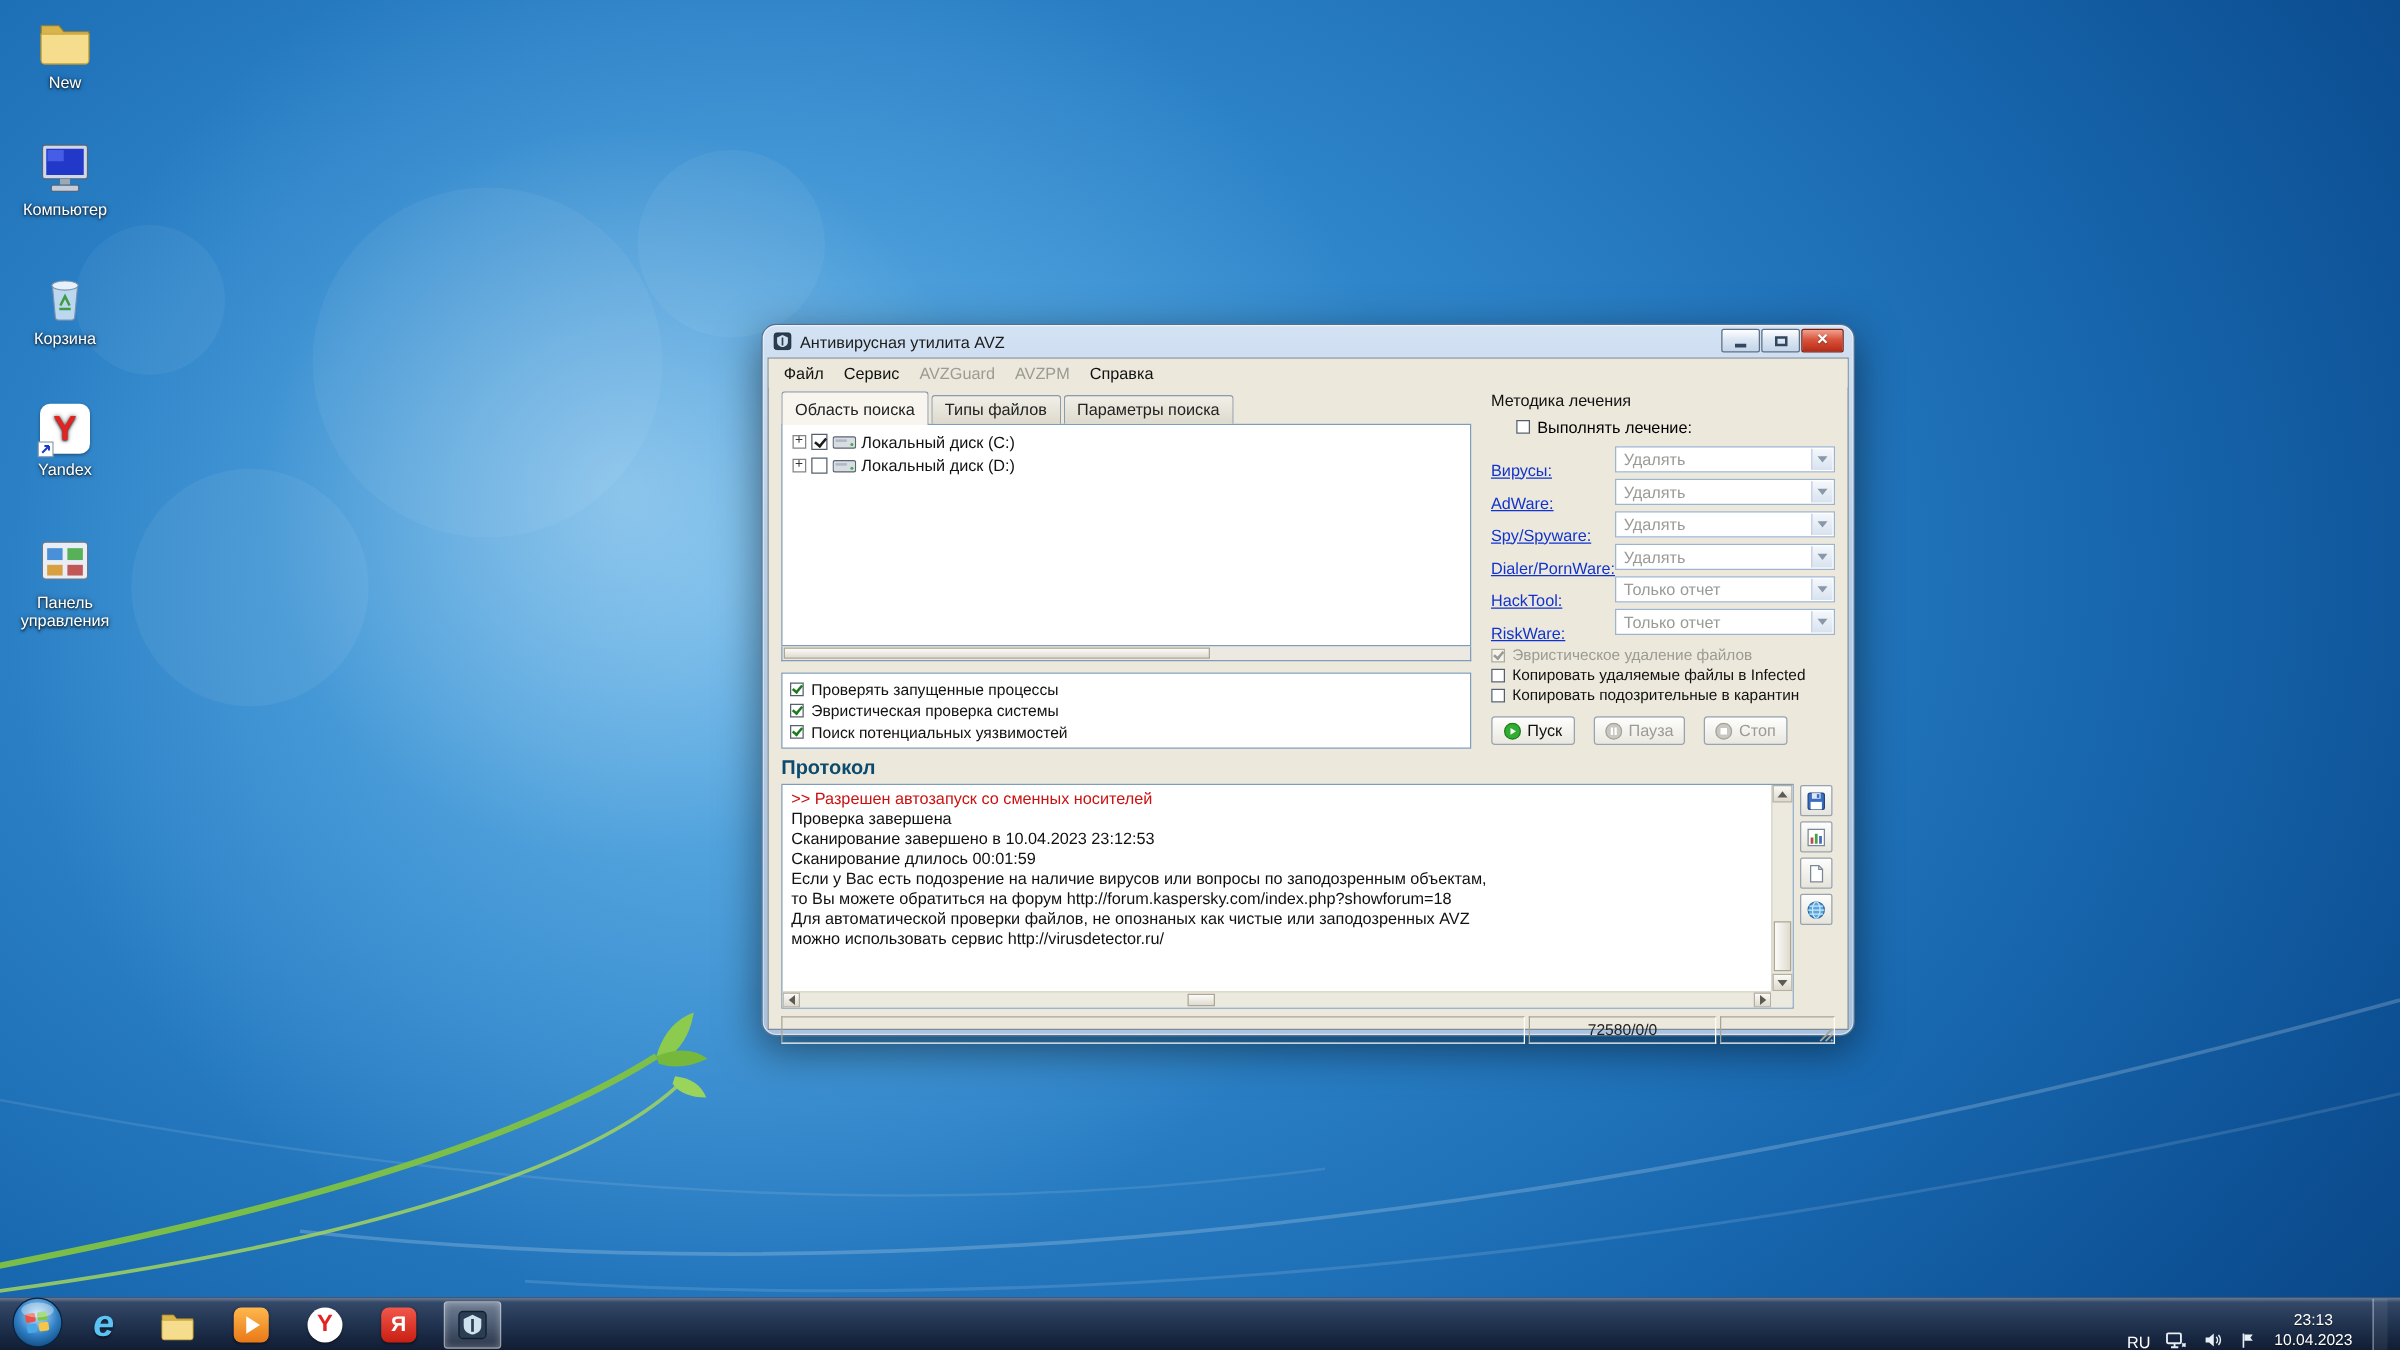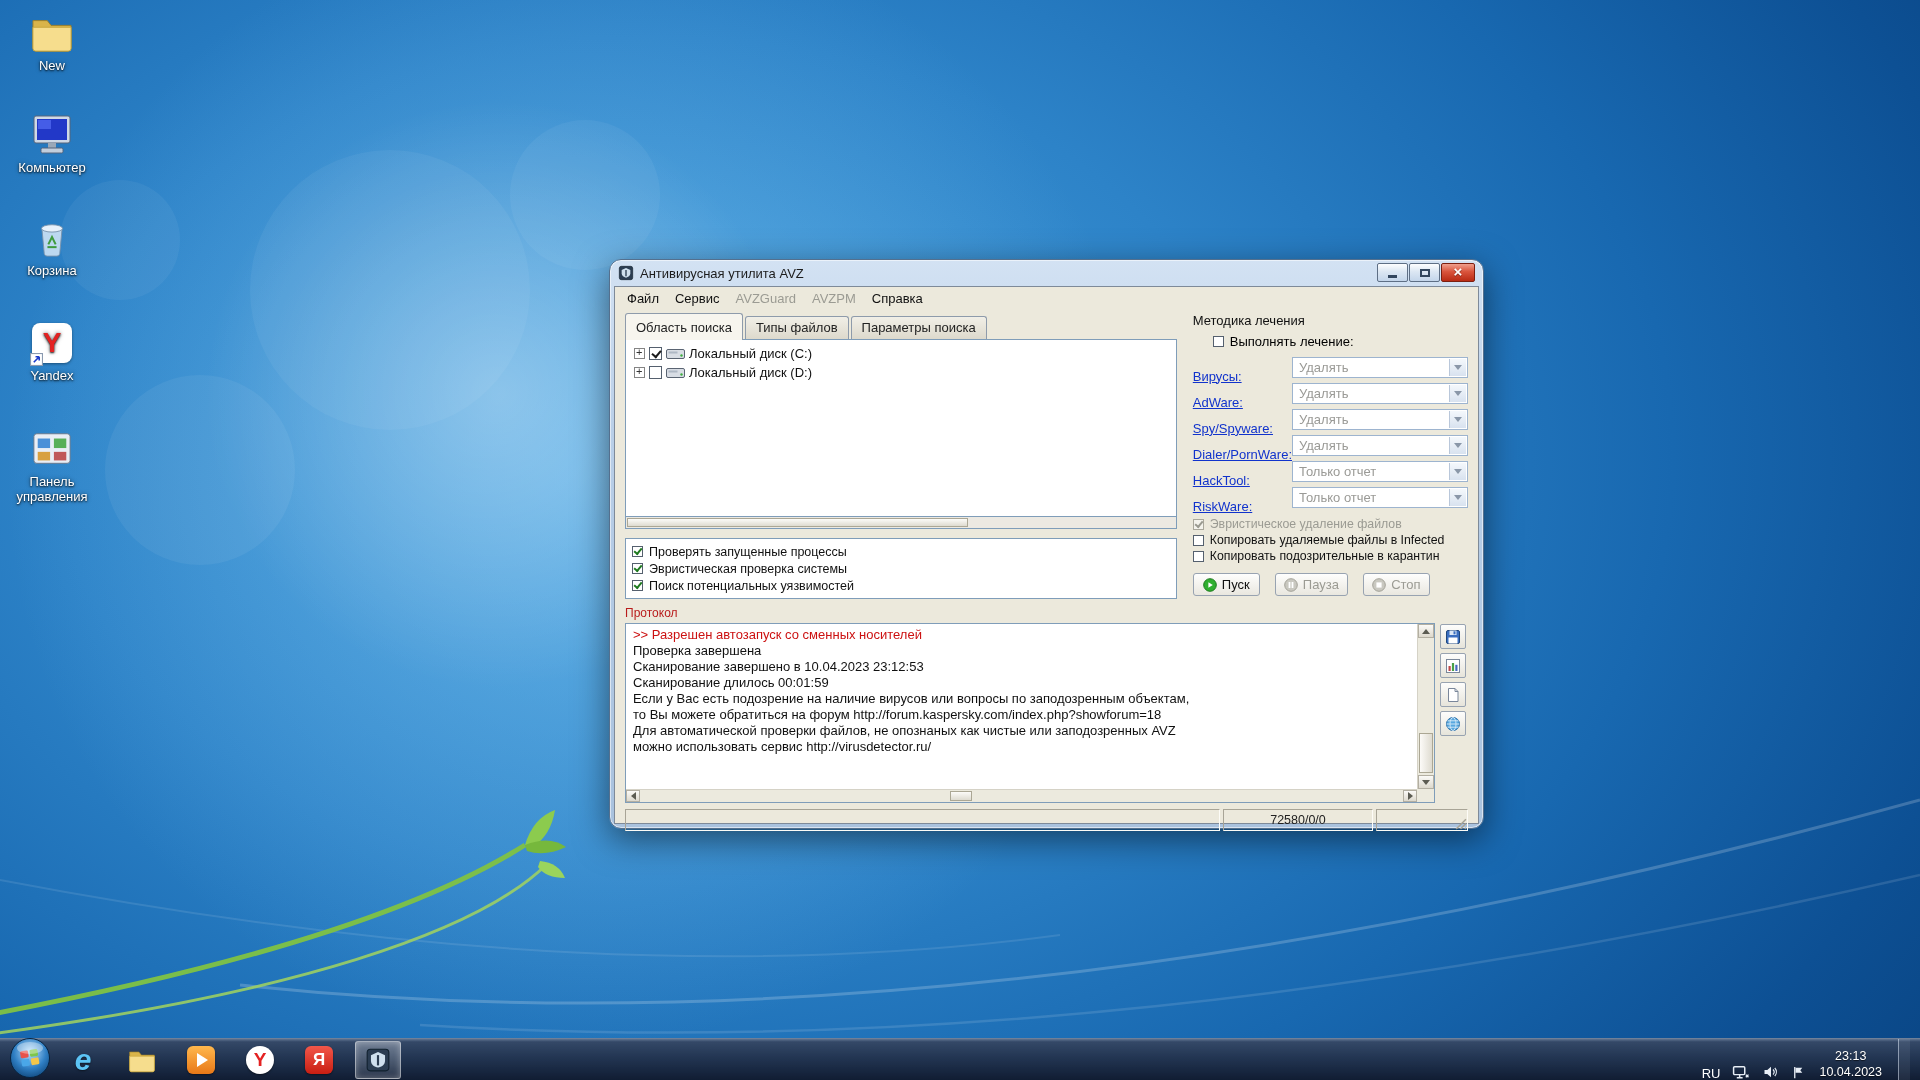--- a/index.html
+++ b/index.html
@@ -88,21 +88,21 @@
   .combo-btn::after { content:""; border-left:4px solid transparent; border-right:4px solid transparent; border-top:5px solid #8a97a8; }
   .treat-opts { margin-top:8px; }
   .treat-opts .opt-row { height:16px; font-size:12.3px; }
   .opt-row.gray { color:#9b9b93; }
   .btn-row { display:flex; gap:15px; margin-top:9px; }
   .btn { height:23px; min-width:67px; padding:0 8px; display:flex; align-items:center; justify-content:center; gap:5px;
     background:linear-gradient(#fefefd,#e9e7df); border:1px solid #98a3b1; border-radius:3px; font-size:13px; color:#111; }
   .btn.disabled { color:#9b9b93; }
 
   
-  .proto-label { font-size:12px; color:#b91c1c; margin:7px 0 3px 0; }
+  .proto-label { font-size:16px; color:#0c4a6e; margin:7px 0 3px 0;font-weight:bold; }
   .log-row { display:flex; }
   .log-box { flex:1; border:1px solid #7f9db9; background:#fff; height:180px; position:relative; overflow:hidden; }
   .log { position:absolute; inset:3px 20px 14px 7px; font-size:13px; line-height:16px; white-space:nowrap; color:#111; }
   .log-line.red { color:#cc1111; }
   .vscroll { position:absolute; top:0; right:0; bottom:13px; width:17px; background:#eceade; border-left:1px solid #d5d2c6; }
   .hscroll { position:absolute; left:0; right:17px; bottom:0; height:13px; background:#eceade; border-top:1px solid #d5d2c6; }
   .sb-btn { position:absolute; background:linear-gradient(#fbfaf7,#ddd9cd); border:1px solid #b3afa2; display:flex; align-items:center; justify-content:center; }
   .vscroll .up { left:0; right:0; top:0; height:14px; }
   .vscroll .down { left:0; right:0; bottom:0; height:14px; }
   .hscroll .left { top:0; bottom:0; left:0; width:14px; }

